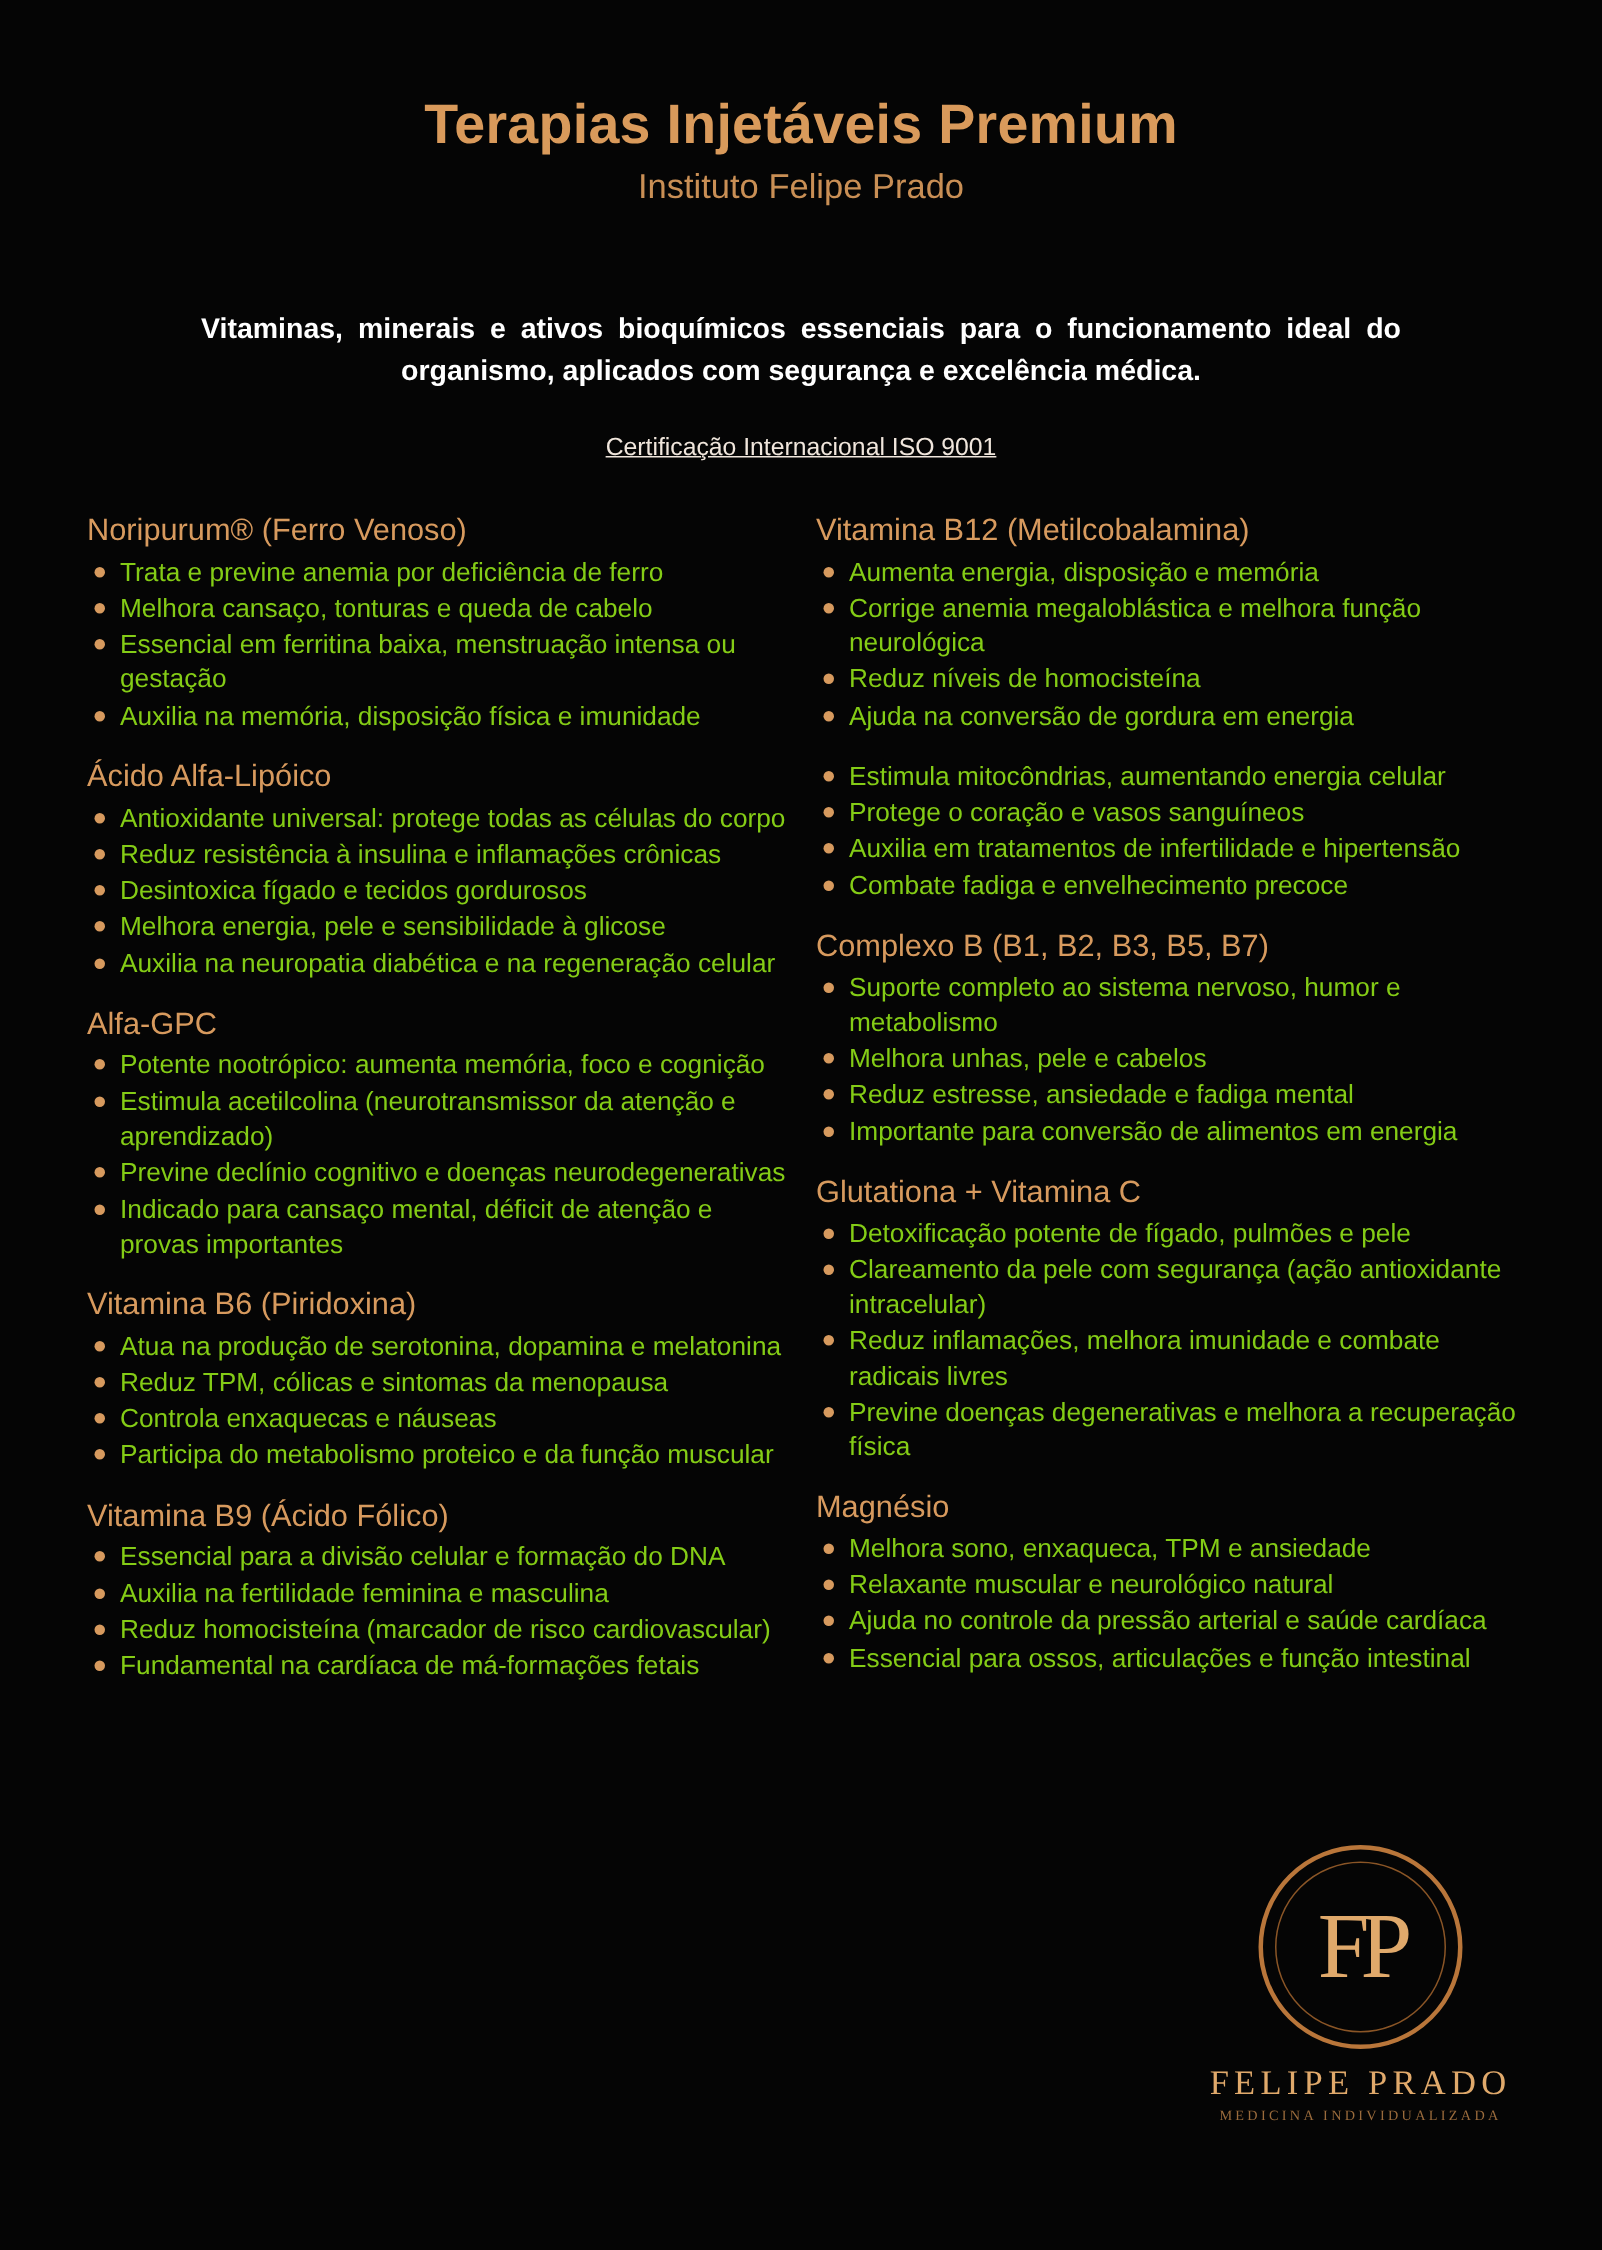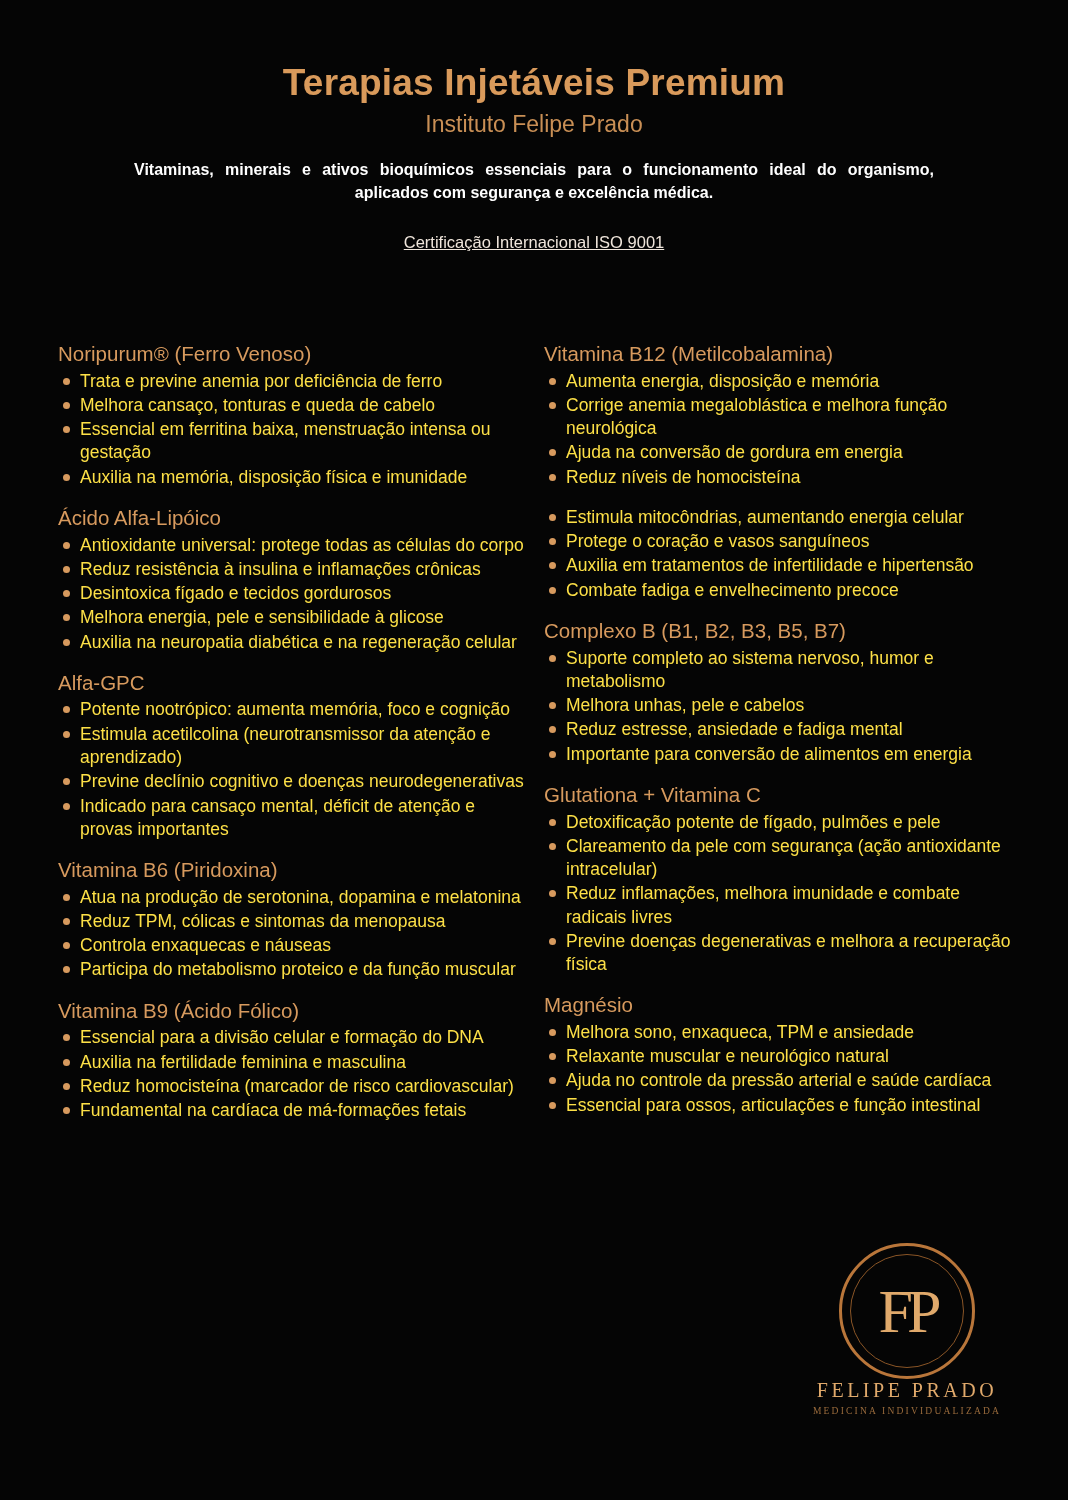--- a/index.html
+++ b/index.html
@@ -39,23 +39,23 @@
   }
   .sub-title {
     font-size: 23px;
     color: #c98f55;
     margin: 6px 0 0 0;
     font-weight: normal;
     line-height: 1.2;
   }
   .intro {
     width: 800px;
-    margin: 20px auto 0 auto;
-    text-align: center;
-    font-size: 16px;
+    margin: 68px auto 0 auto;
+    text-align: center;
+    font-size: 19px;
     font-weight: bold;
     color: #ffffff;
     line-height: 1.45;
     text-align: justify;
     text-align-last: center;
   }
   .cert {
     text-align: center;
     font-size: 16.5px;
     color: #f0e6dc;
@@ -93,21 +93,21 @@
   ul.items {
     list-style: none;
     margin: 0;
     padding: 0;
   }
   ul.items li {
     position: relative;
     padding-left: 22px;
     font-size: 17.5px;
     line-height: 1.33;
-    color: #fde047;
+    color: #84cc16;
     margin-bottom: 1px;
   }
   ul.items li::before {
     content: "";
     position: absolute;
     left: 5px;
     top: 8px;
     width: 7px;
     height: 7px;
     border-radius: 50%;
@@ -145,22 +145,23 @@
     display: flex;
     align-items: center;
     justify-content: center;
     font-family: "Liberation Serif", serif;
     font-size: 62px;
     color: #e0a96b;
     letter-spacing: -6px;
     font-weight: normal;
   }
   .logo-name {
+    margin-top: 10px;
     font-family: "Liberation Serif", serif;
-    font-size: 20px;
+    font-size: 23px;
     letter-spacing: 3.5px;
     color: #e0a96b;
   }
   .logo-tag {
     margin-top: 4px;
     font-family: "Liberation Serif", serif;
     font-size: 9.5px;
     letter-spacing: 2.2px;
     color: #9a6b3c;
   }
@@ -225,22 +226,22 @@
             <li>Fundamental na cardíaca de má-formações fetais</li>
           </ul>
         </div>
       </div>
     <div class="col right">
         <div class="section">
           <div class="section-title">Vitamina B12 (Metilcobalamina)</div>
           <ul class="items">
             <li>Aumenta energia, disposição e memória</li>
             <li>Corrige anemia megaloblástica e melhora função neurológica</li>
+            <li>Reduz níveis de homocisteína</li>
             <li>Ajuda na conversão de gordura em energia</li>
-            <li>Reduz níveis de homocisteína</li>
           </ul>
         </div>
         <div class="section">
           <ul class="items">
             <li>Estimula mitocôndrias, aumentando energia celular</li>
             <li>Protege o coração e vasos sanguíneos</li>
             <li>Auxilia em tratamentos de infertilidade e hipertensão</li>
             <li>Combate fadiga e envelhecimento precoce</li>
           </ul>
         </div>

